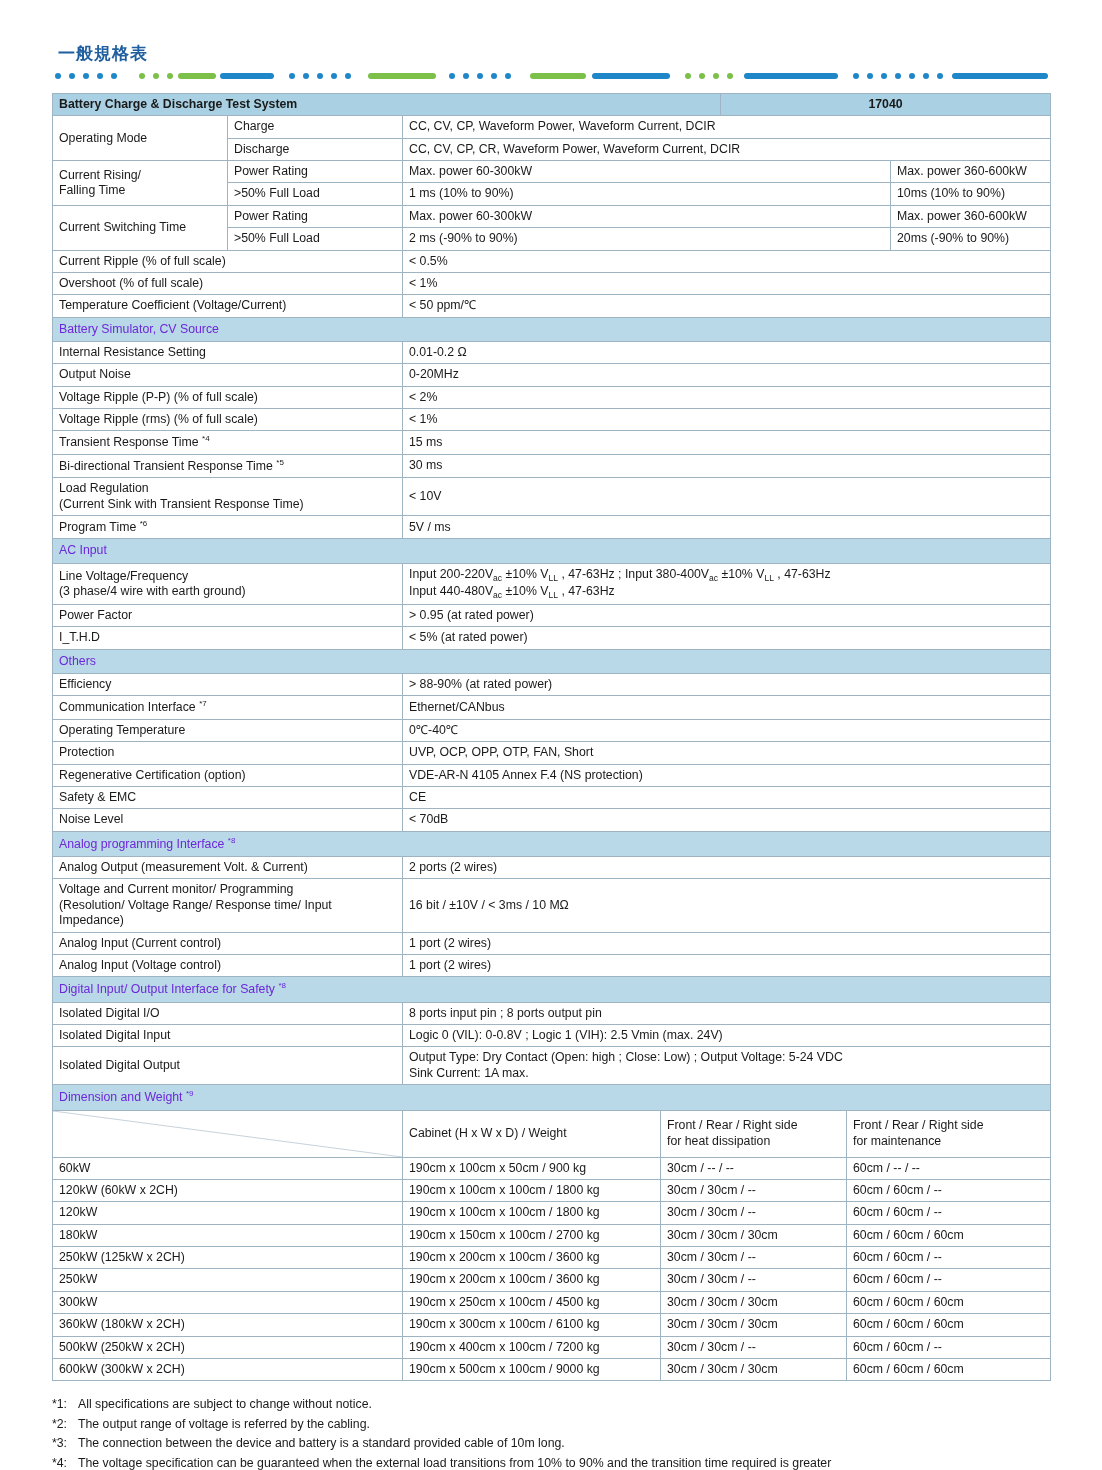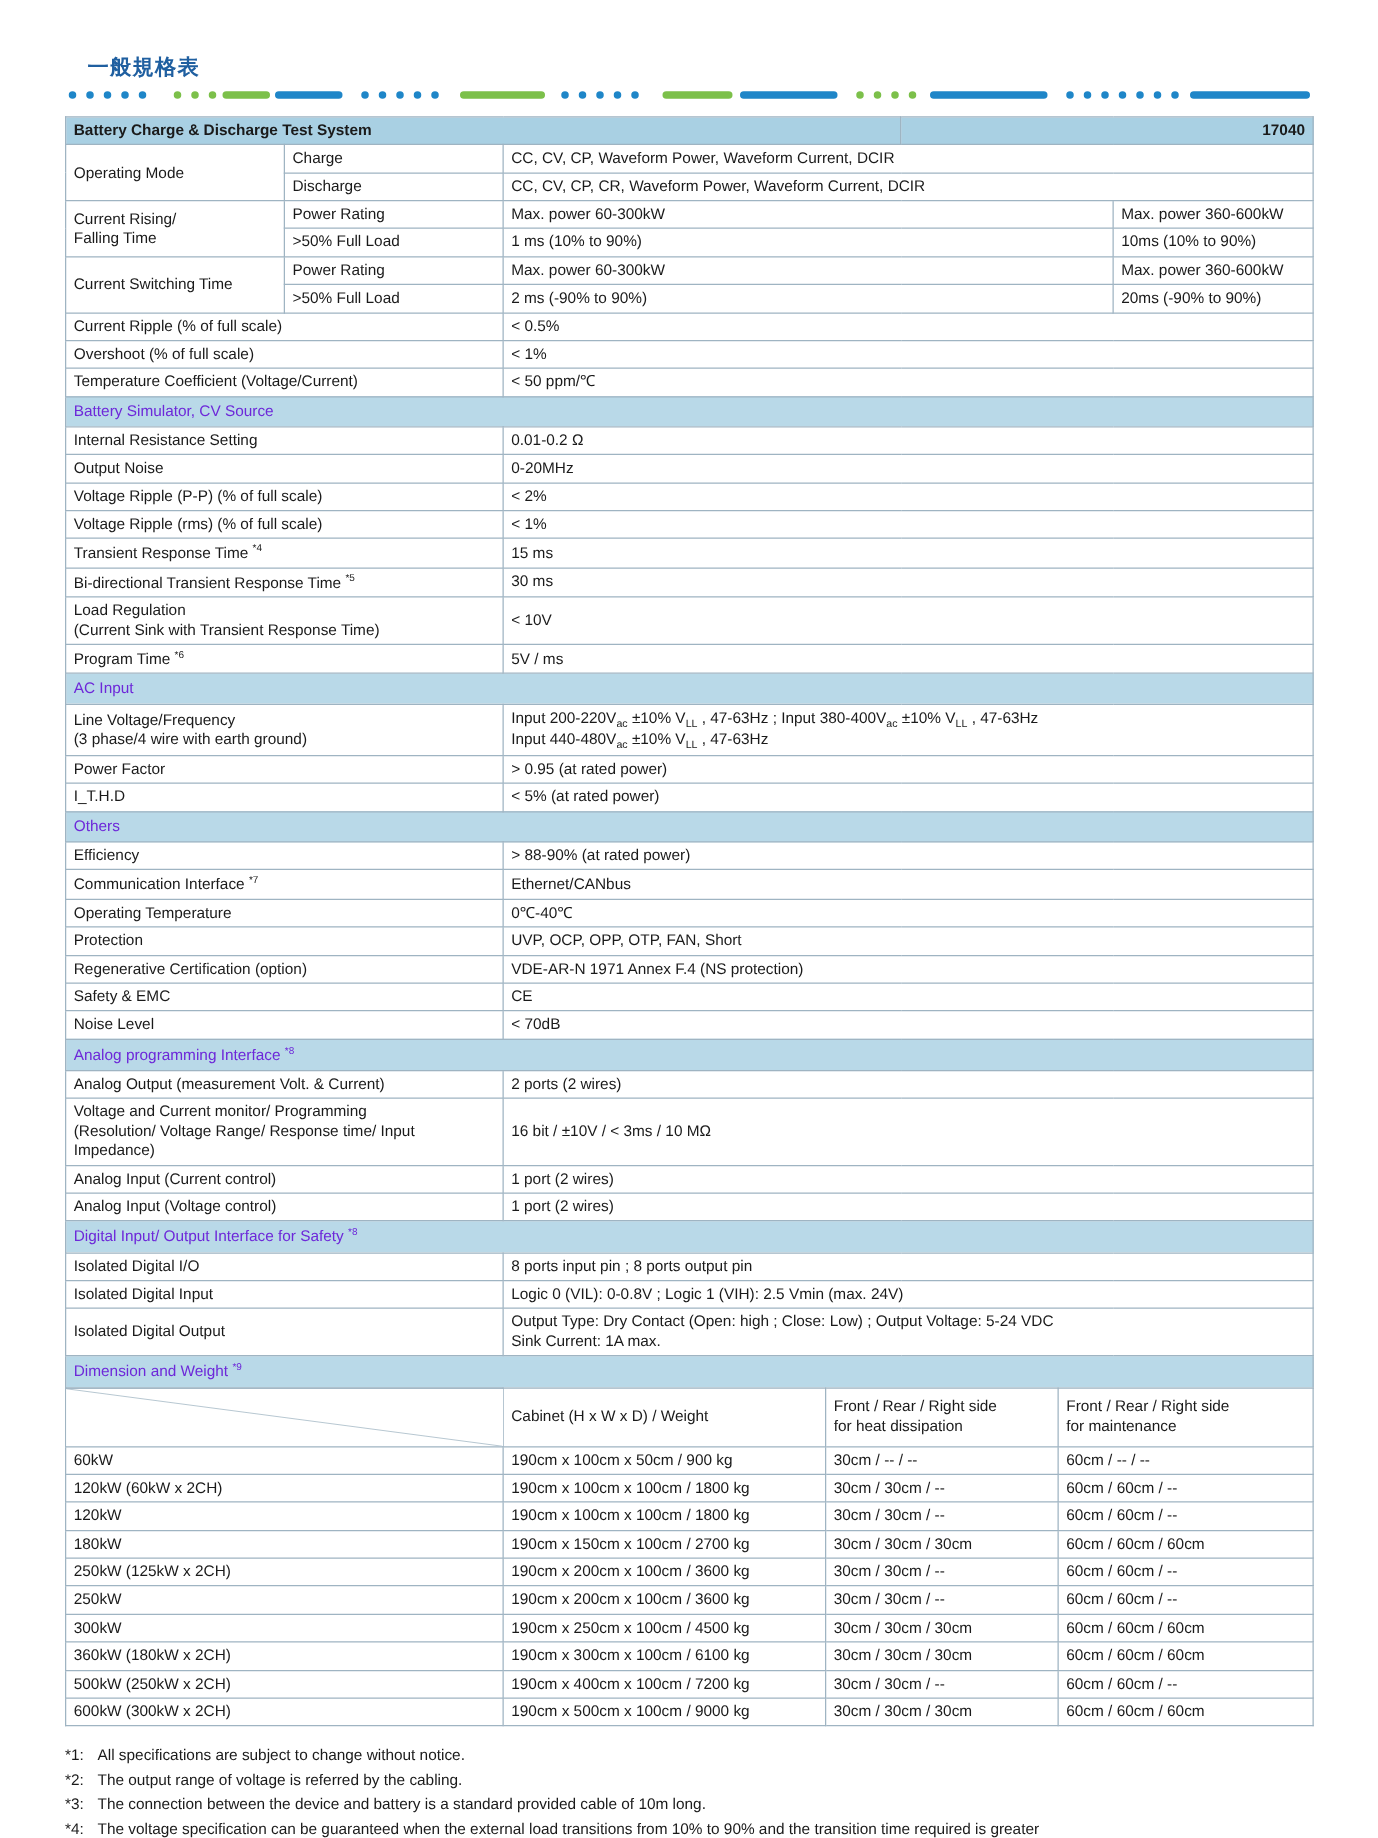--- a/index.html
+++ b/index.html
@@ -7,21 +7,21 @@
     width:1102px;min-height:1470px;background:#ffffff;
     font-family:"Liberation Sans", sans-serif;
     color:#1a1a1a;
     -webkit-font-smoothing:antialiased;
   }
   .page{width:1102px;min-height:1470px;box-sizing:border-box;padding:28px 52px 20px 52px;position:relative;}
 
   
   .page-title{
     font-size:17px;color:#1f5fa0;font-weight:bold;letter-spacing:1px;
-    margin:14px 0 6px 18px;
+    margin:14px 0 6px 6px;
   }
   .rule{
     height:10px;margin:0 0 12px 0;position:relative;
     display:flex;align-items:center;
   }
   .rule svg{display:block;}
 
   
   table.spec{
     border-collapse:collapse;width:100%;
@@ -37,21 +37,21 @@
   tr.sec td{
     background:#b9d9e8;font-weight:normal;color:#6d28d9;
     padding:4px 6px;
   }
   tr.sechead td{
     background:#a9d0e3;font-weight:bold;
   }
   td.lbl{background:#eef5f9;}
   td.lbl2{background:#eef5f9;}
   td.val{background:#ffffff;}
-  .ctr{text-align:right;}
+  .ctr{text-align:center;}
   sup{font-size:8px;vertical-align:super;}
   .sub{font-size:8.5px;vertical-align:sub;}
 
   
   .diag{position:relative;height:40px;padding:0;background:#ffffff;}
   .diag svg{position:absolute;left:0;top:0;width:100%;height:100%;}
 
   
   .notes{margin-top:14px;font-size:12.3px;line-height:1.5;color:#1a1a1a;}
   .note{display:flex;margin-bottom:1px;}
@@ -244,21 +244,21 @@
         <tr>
           <td class="lbl" colspan="2">Operating Temperature</td>
           <td class="val" colspan="3">0℃-40℃</td>
         </tr>
         <tr>
           <td class="lbl" colspan="2">Protection</td>
           <td class="val" colspan="3">UVP, OCP, OPP, OTP, FAN, Short</td>
         </tr>
         <tr>
           <td class="lbl" colspan="2">Regenerative Certification (option)</td>
-          <td class="val" colspan="3">VDE-AR-N 1971 Annex F.4 (NS protection)</td>
+          <td class="val" colspan="3">VDE-AR-N 4105 Annex F.4 (NS protection)</td>
         </tr>
         <tr>
           <td class="lbl" colspan="2">Safety &amp; EMC</td>
           <td class="val" colspan="3">CE</td>
         </tr>
         <tr>
           <td class="lbl" colspan="2">Noise Level</td>
           <td class="val" colspan="3">&lt; 70dB</td>
         </tr>
         <tr class="sec">

